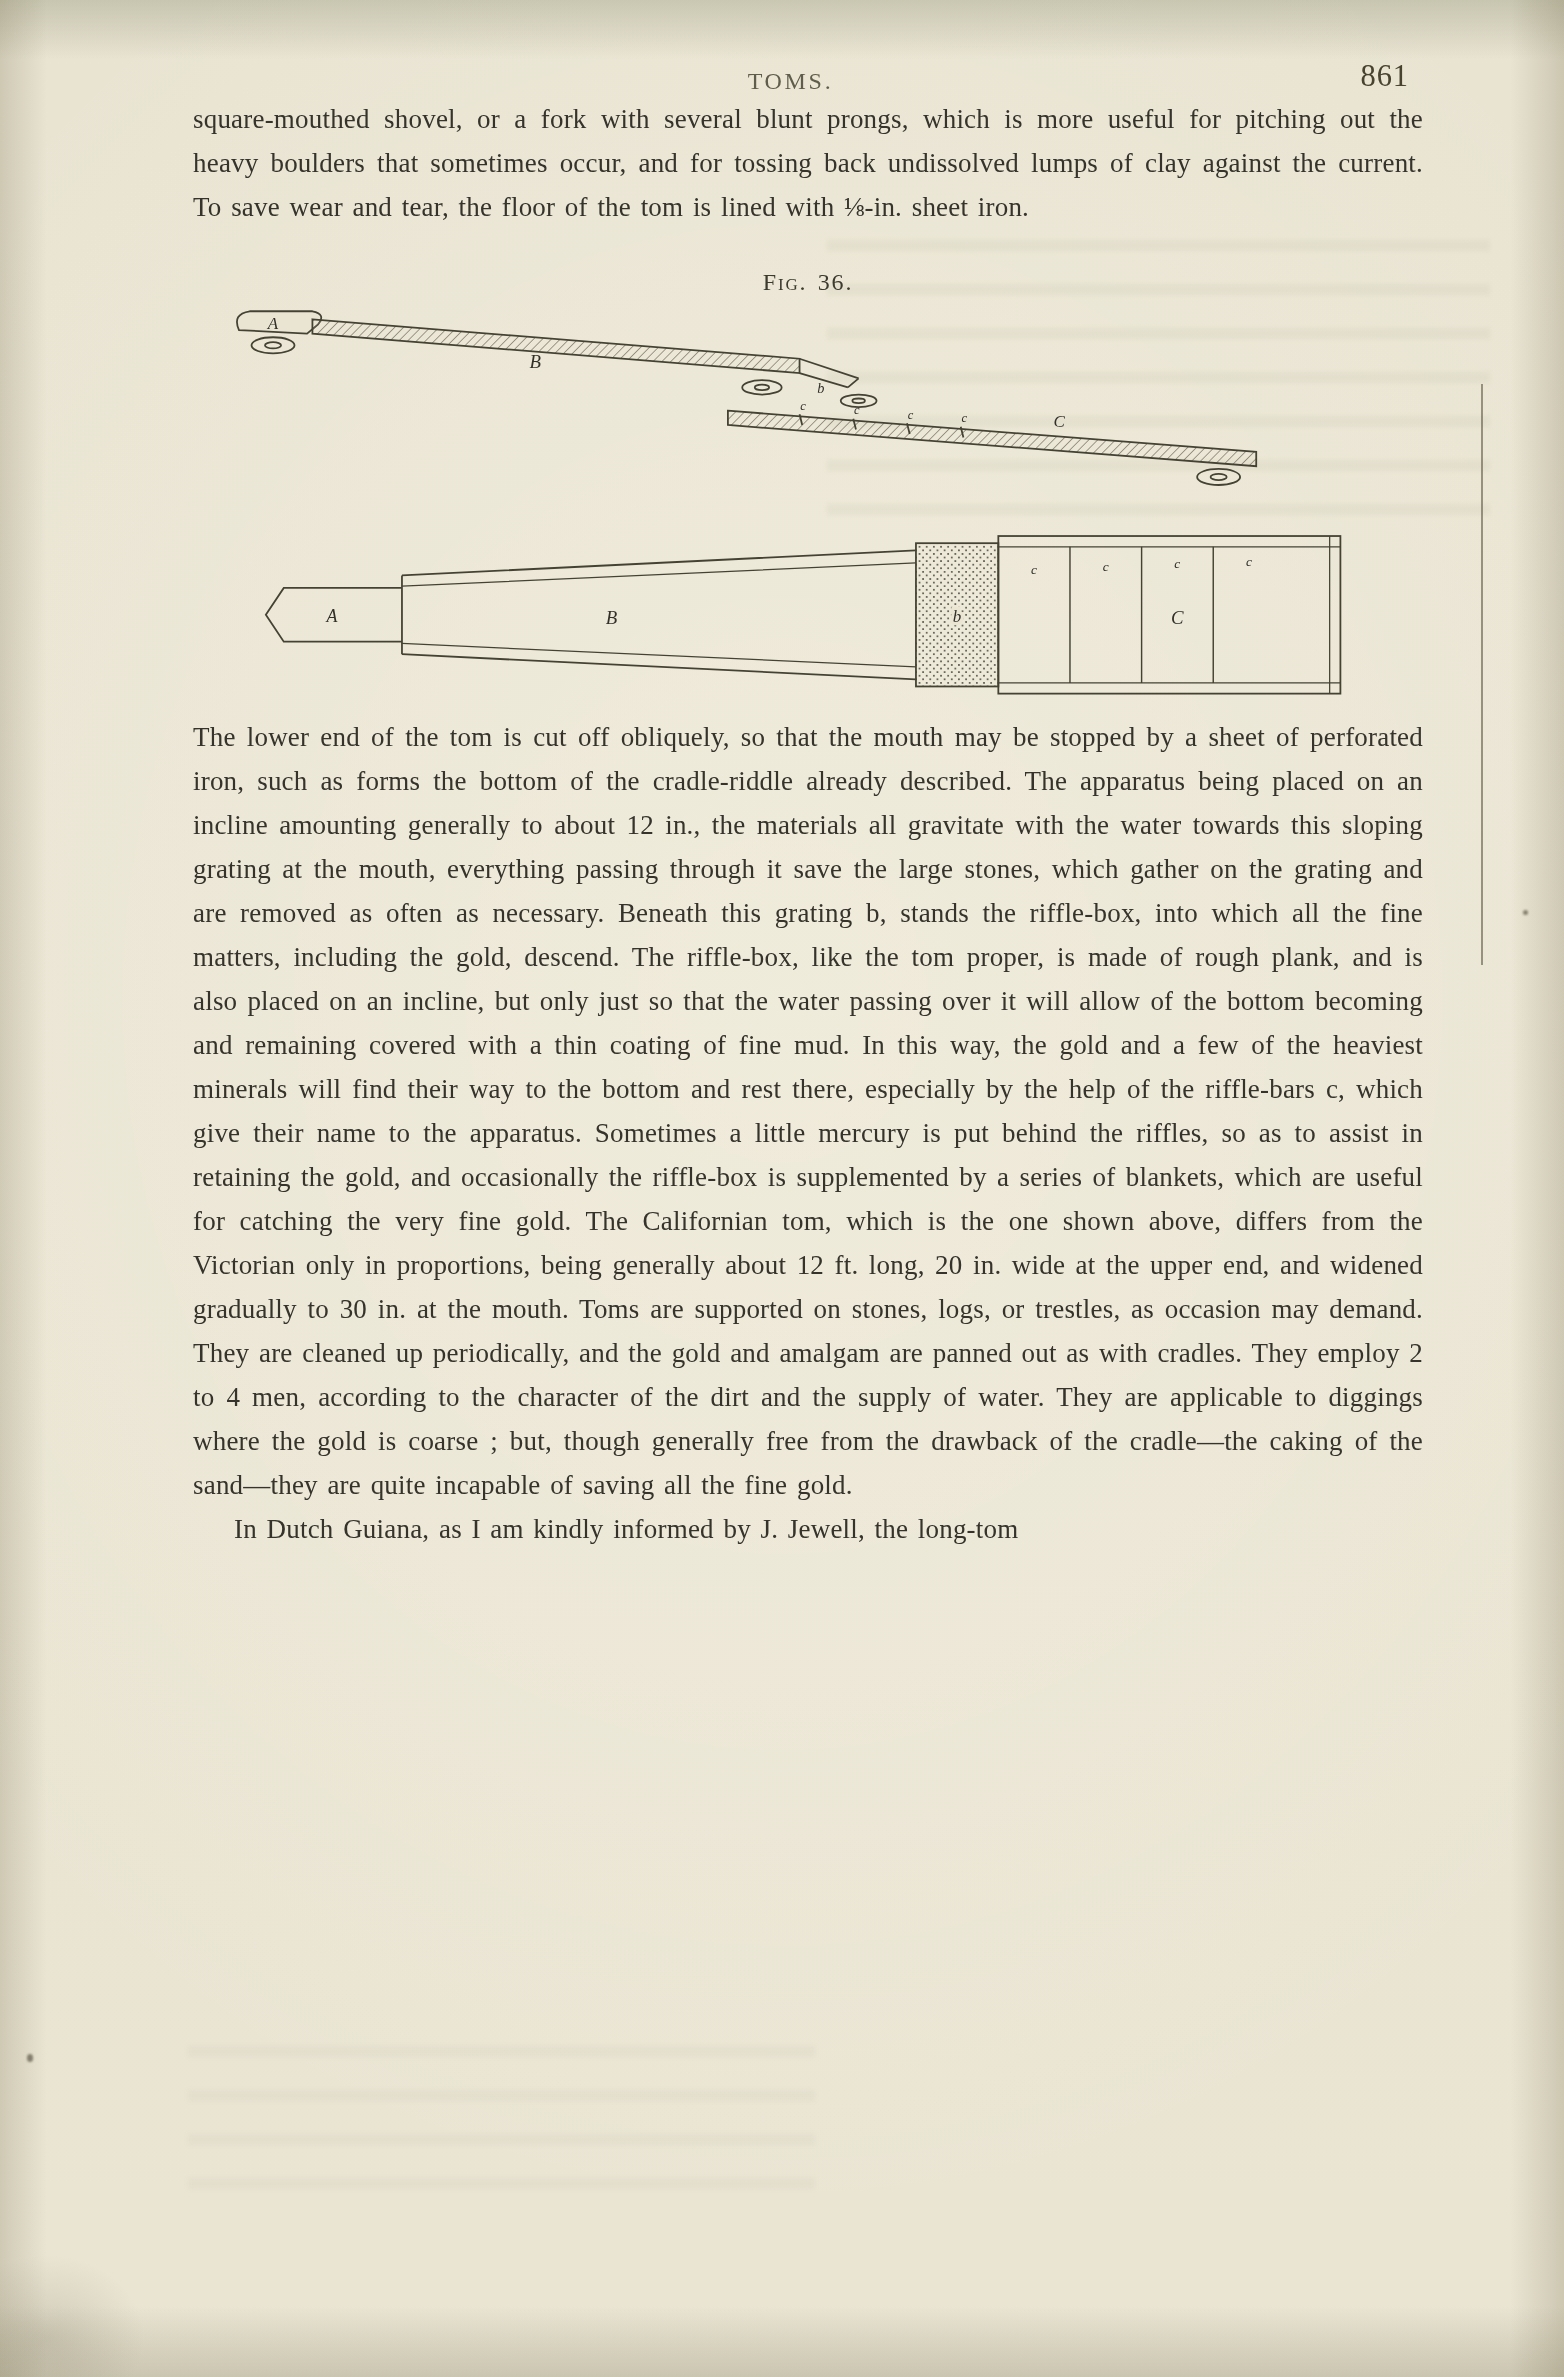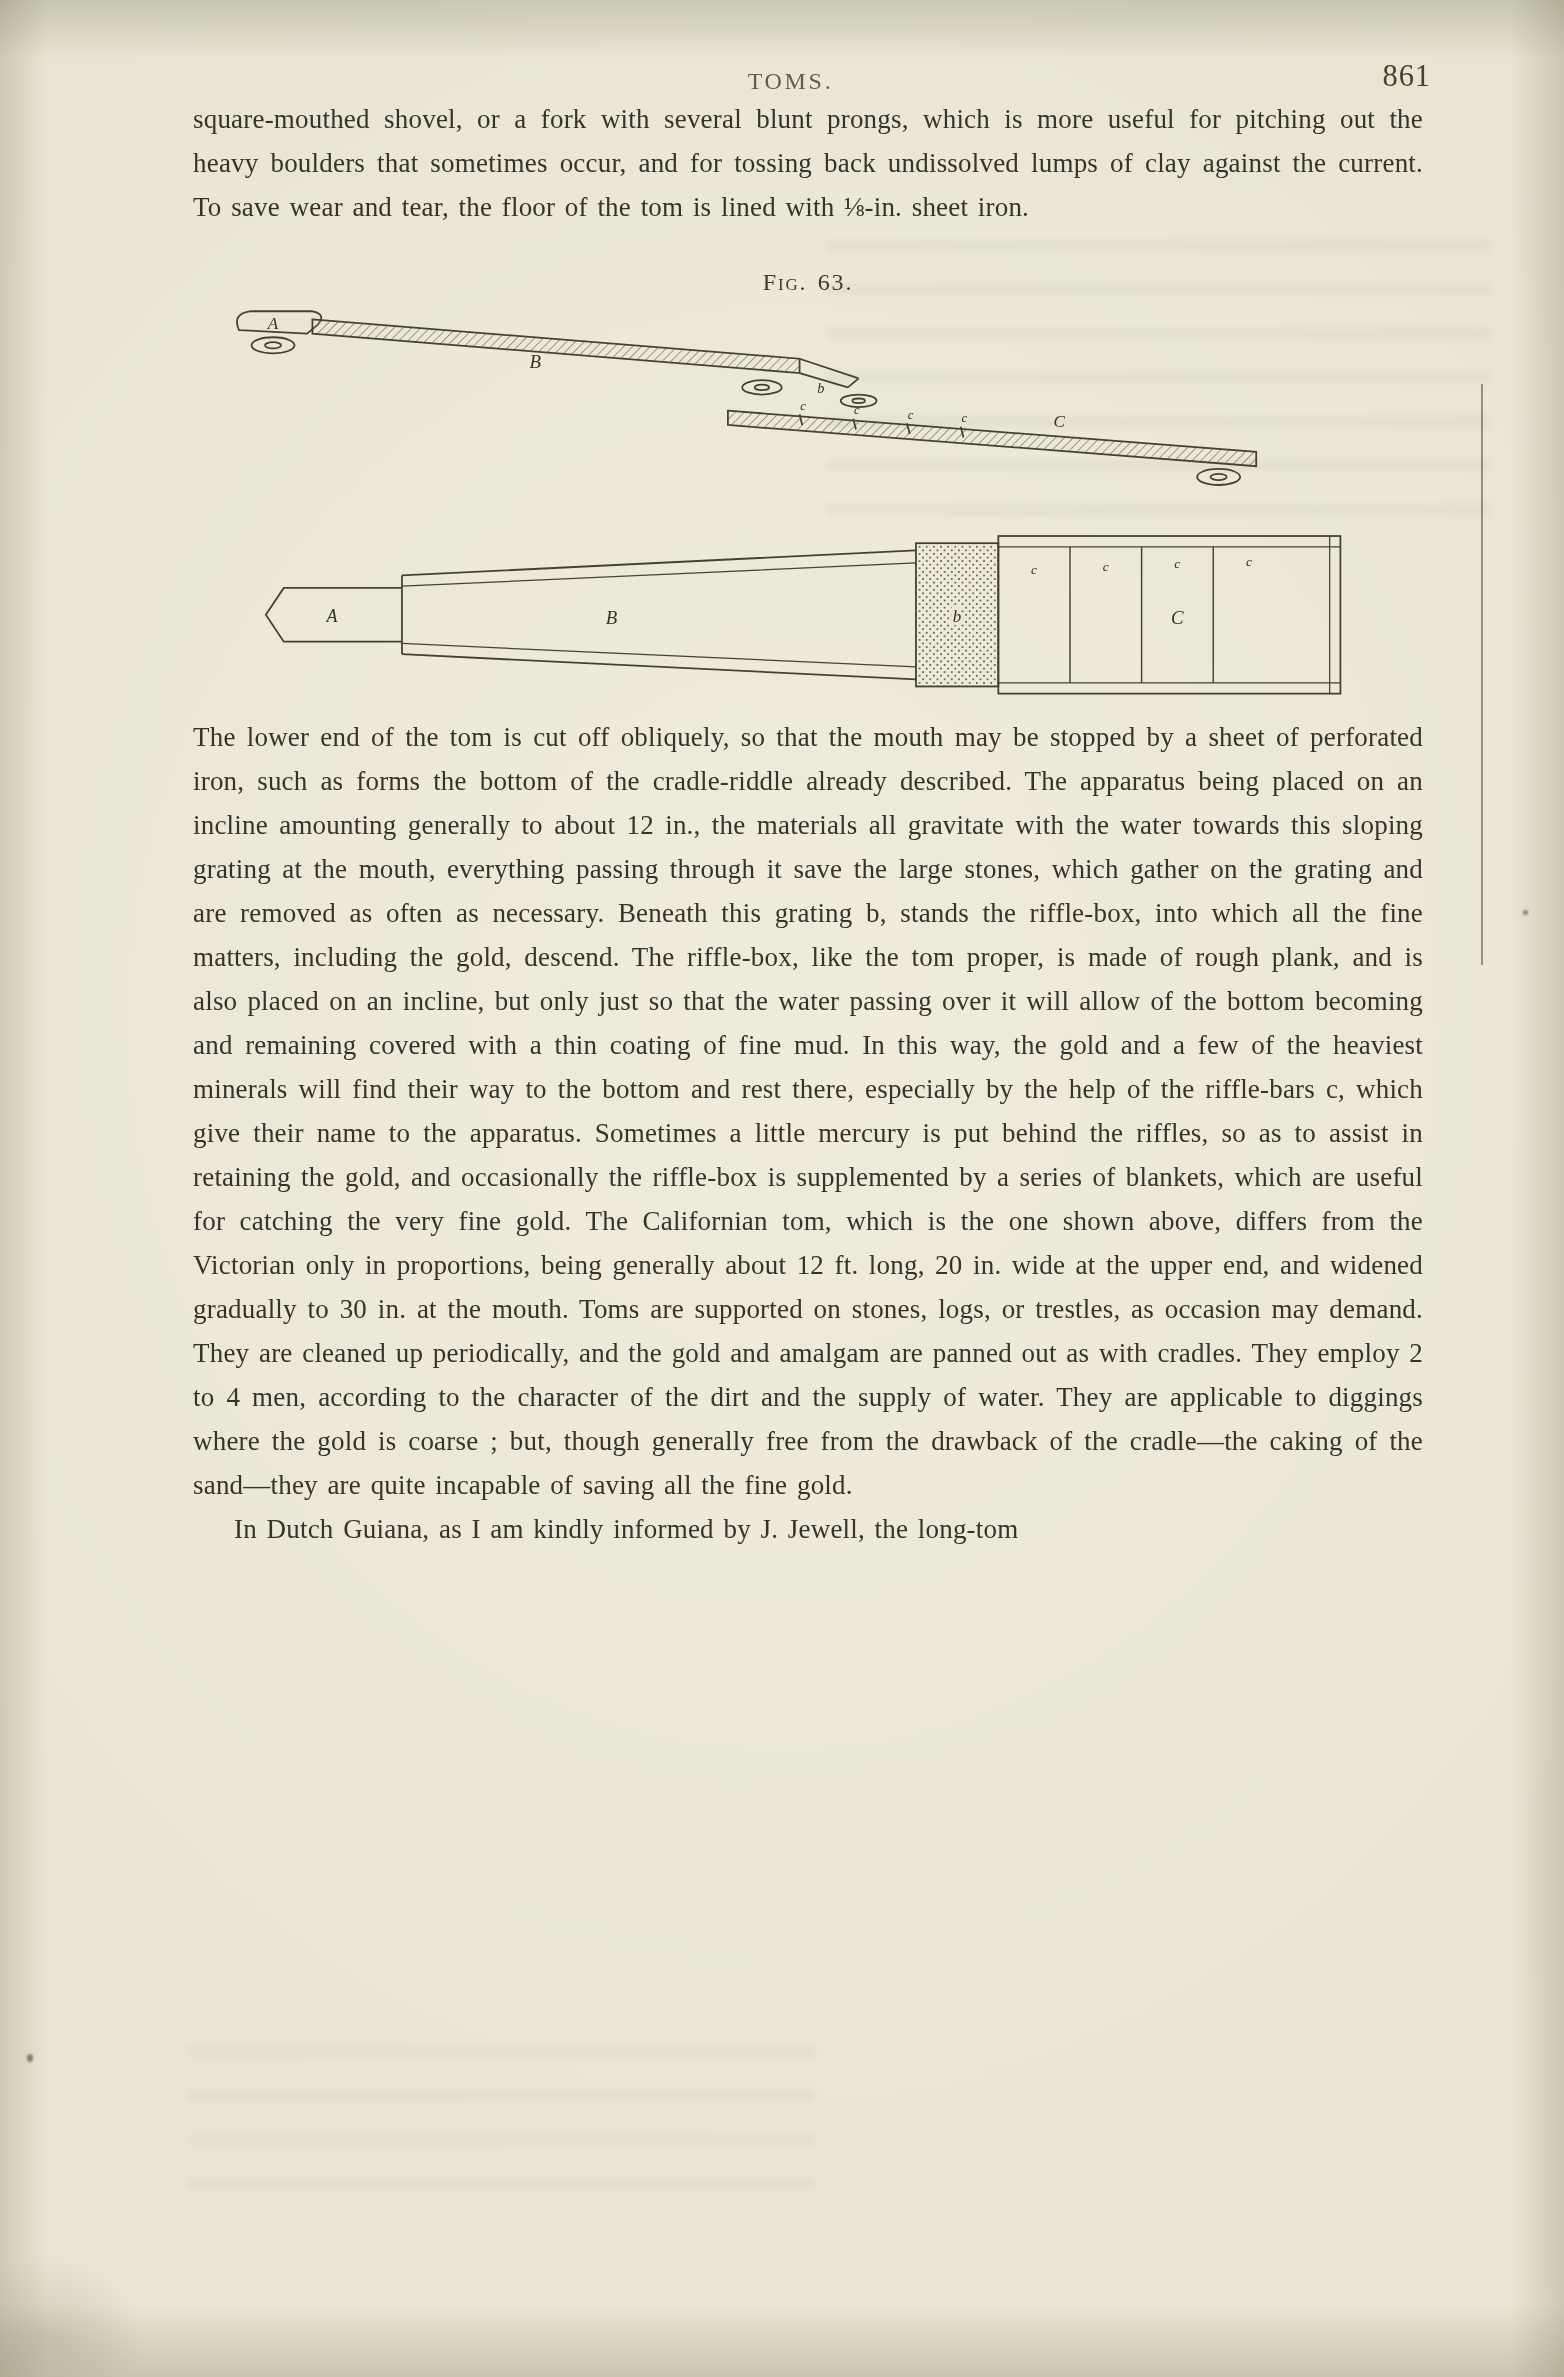--- a/index.html
+++ b/index.html
@@ -43,21 +43,21 @@
   .smudge{
     position:absolute;left:0;bottom:0;width:233px;height:197px;pointer-events:none;
     background:radial-gradient(60% 60% at 20% 80%, rgba(90,84,60,0.18), rgba(90,84,60,0) 70%);
   }
 
   .running-title{
     position:absolute;top:68px;left:8px;width:100%;
     text-align:center;font-size:24px;letter-spacing:2.7px;color:#615d4c;
   }
   .page-number{
-    position:absolute;top:59px;right:134px;
+    position:absolute;top:59px;right:156px;
     font-size:30.5px;color:#47432f;letter-spacing:0.9px;
   }
 
   .content{
     position:relative;
     padding:97px 142px 0 193px;
     text-align:justify;
     font-size:27px;line-height:44px;
     word-spacing:2.7px;letter-spacing:0.2px;
   }
@@ -95,21 +95,21 @@
   <div class="smudge"></div>
 
   <div class="running-title">TOMS.</div>
   <div class="page-number">861</div>
 
   <div class="content">
 
     <p>square-mouthed shovel, or a fork with several blunt prongs, which is more useful for pitching out the heavy boulders that sometimes occur, and for tossing back undissolved lumps of clay against the current.  To save wear and tear, the floor of the tom is lined with ⅛-in. sheet iron.</p>
 
     <figure class="fig">
-      <figcaption class="fig-number">Fig. 63.</figcaption>
+      <figcaption class="fig-number">Fig. 36.</figcaption>
 
       <div class="fig-art">
         <svg width="1165" height="394" viewBox="0 0 1300 440" style="font-size:30px">
           <defs>
             <pattern id="hatch" width="7" height="7" patternUnits="userSpaceOnUse" patternTransform="rotate(45)">
               <path d="M3.5,0 L3.5,7" stroke="#6d685a" stroke-width="1" opacity="0.7"></path>
             </pattern>
             <pattern id="dots" width="8" height="8" patternUnits="userSpaceOnUse">
               <circle cx="2" cy="2" r="1.1" fill="#4a463a"></circle>
               <circle cx="6" cy="6" r="1.1" fill="#4a463a"></circle>

